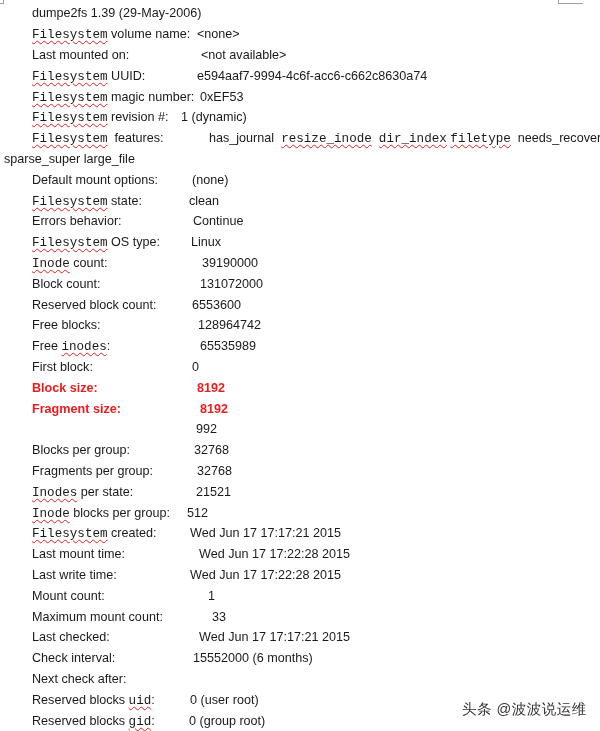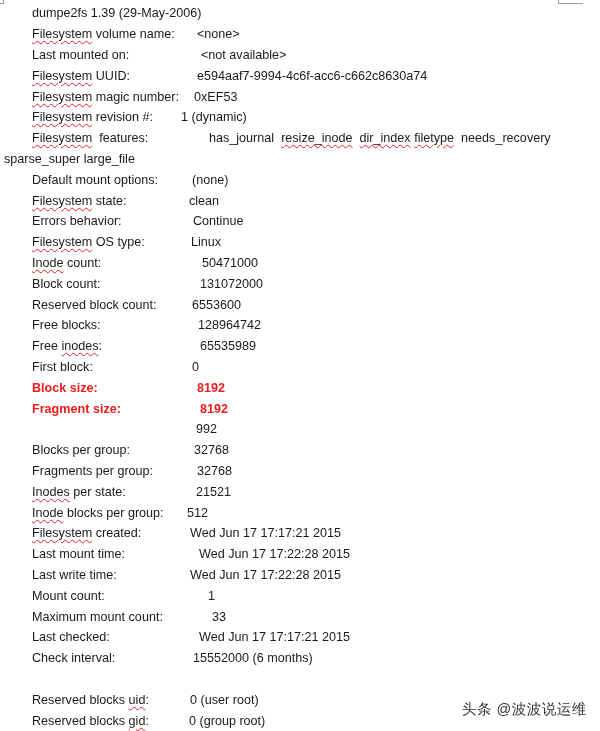--- a/index.html
+++ b/index.html
@@ -9,21 +9,21 @@
   }
   .corner-tl { position: absolute; left: 0; top: 0; width: 3px; height: 3px;
     border-right: 1px solid #a0a0a0; border-bottom: 1px solid #a0a0a0; }
   .corner-tr { position: absolute; left: 558px; top: 0; width: 24px; height: 3px;
     border-left: 1px solid #a0a0a0; border-bottom: 1px solid #a0a0a0; }
   .line { position: absolute; left: 0; height: 21px; width: 600px; font-size: 12.6px; line-height: 21px; white-space: nowrap; }
   .label { position: absolute; left: 32px; top: 0; }
   .value { position: absolute; top: 0; }
   .cont { position: absolute; left: 4px; top: 0; }
   .red { color: #ee1c1c; font-weight: bold; }
-  .sq { text-decoration: underline wavy #e02020; text-decoration-thickness: 1px; text-underline-offset: 2px; }
+  .sq { text-decoration: underline wavy #e02020; text-decoration-thickness: 1px; text-underline-offset: 2px; font-family: Liberation Mono, monospace; }
   .watermark { position: absolute; left: 462px; top: 700px; font-size: 14.5px; color: #333; letter-spacing: 0.5px;
     text-shadow: 0 0 1px #fff; }
 </style>
 </head>
 <body>
 
 <div class="corner-tl"></div>
 <div class="corner-tr"></div>
 
 <div class="line" style="top:3px">
@@ -37,21 +37,21 @@
 <div class="line" style="top:45px">
   <span class="label">Last mounted on:</span>
   <span class="value" style="left:201px">&lt;not available&gt;</span>
 </div>
 <div class="line" style="top:66px">
   <span class="label"><span class="sq">Filesystem</span><span> UUID:</span></span>
   <span class="value" style="left:197px">e594aaf7-9994-4c6f-acc6-c662c8630a74</span>
 </div>
 <div class="line" style="top:87px">
   <span class="label"><span class="sq">Filesystem</span><span> magic number:</span></span>
-  <span class="value" style="left:194px">0xEF53</span>
+  <span class="value" style="left:200px">0xEF53</span>
 </div>
 <div class="line" style="top:107px">
   <span class="label"><span class="sq">Filesystem</span><span> revision #:</span></span>
   <span class="value" style="left:181px">1 (dynamic)</span>
 </div>
 <div class="line" style="top:128px">
   <span class="label" style="white-space:pre"><span class="sq">Filesystem</span><span>  features:</span></span>
   <span class="value" style="left:209px">
     <span>has_journal</span>&nbsp;
     <span class="sq">resize_inode</span>&nbsp;
@@ -74,21 +74,21 @@
 <div class="line" style="top:211px">
   <span class="label">Errors behavior:</span>
   <span class="value" style="left:193px">Continue</span>
 </div>
 <div class="line" style="top:232px">
   <span class="label"><span class="sq">Filesystem</span><span> OS type:</span></span>
   <span class="value" style="left:191px">Linux</span>
 </div>
 <div class="line" style="top:253px">
   <span class="label"><span class="sq">Inode</span><span> count:</span></span>
-  <span class="value" style="left:202px">50471000</span>
+  <span class="value" style="left:202px">39190000</span>
 </div>
 <div class="line" style="top:274px">
   <span class="label">Block count:</span>
   <span class="value" style="left:200px">131072000</span>
 </div>
 <div class="line" style="top:295px">
   <span class="label">Reserved block count:</span>
   <span class="value" style="left:192px">6553600</span>
 </div>
 <div class="line" style="top:315px">
@@ -152,20 +152,21 @@
 </div>
 <div class="line" style="top:627px">
   <span class="label">Last checked:</span>
   <span class="value" style="left:199px">Wed Jun 17 17:17:21 2015</span>
 </div>
 <div class="line" style="top:648px">
   <span class="label">Check interval:</span>
   <span class="value" style="left:193px">15552000 (6 months)</span>
 </div>
 <div class="line" style="top:669px">
+  <span class="label">Next check after:</span>
 </div>
 <div class="line" style="top:690px">
   <span class="label" style="white-space:pre"><span>Reserved blocks </span><span class="sq">uid</span><span>:</span></span>
   <span class="value" style="left:190px">0 (user root)</span>
 </div>
 <div class="line" style="top:711px">
   <span class="label" style="white-space:pre"><span>Reserved blocks </span><span class="sq">gid</span><span>:</span></span>
   <span class="value" style="left:189px">0 (group root)</span>
 </div>
 

